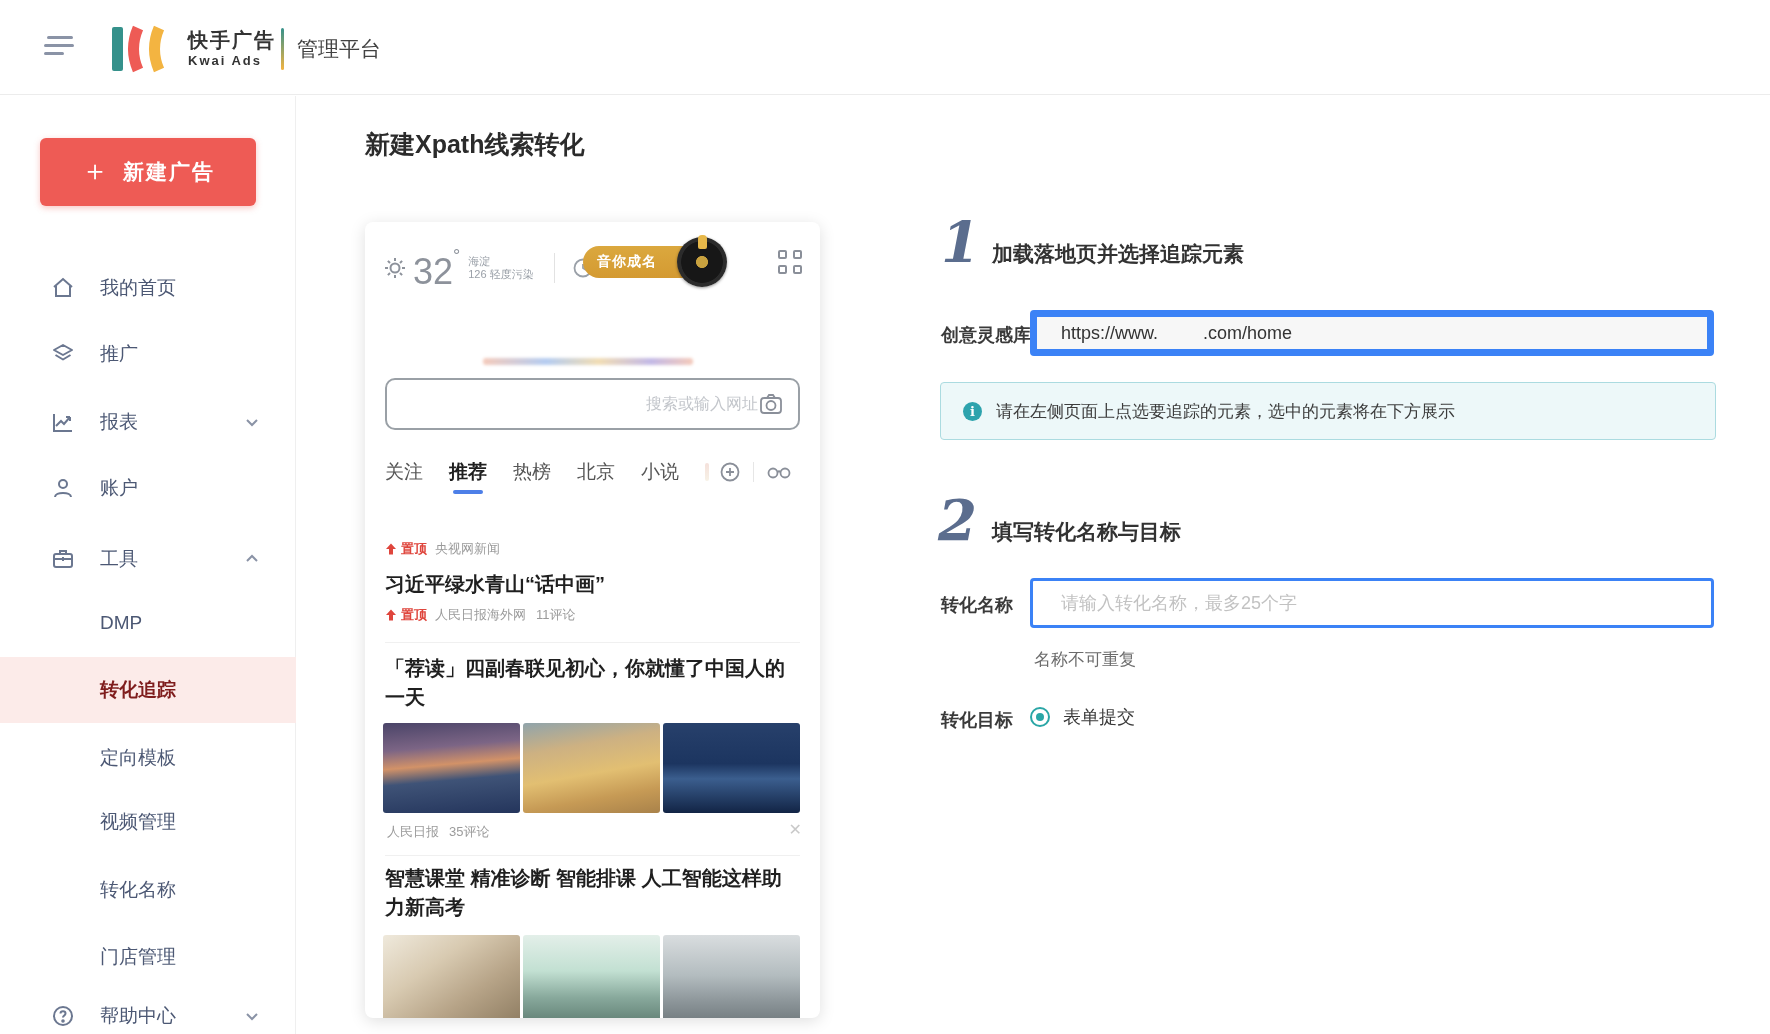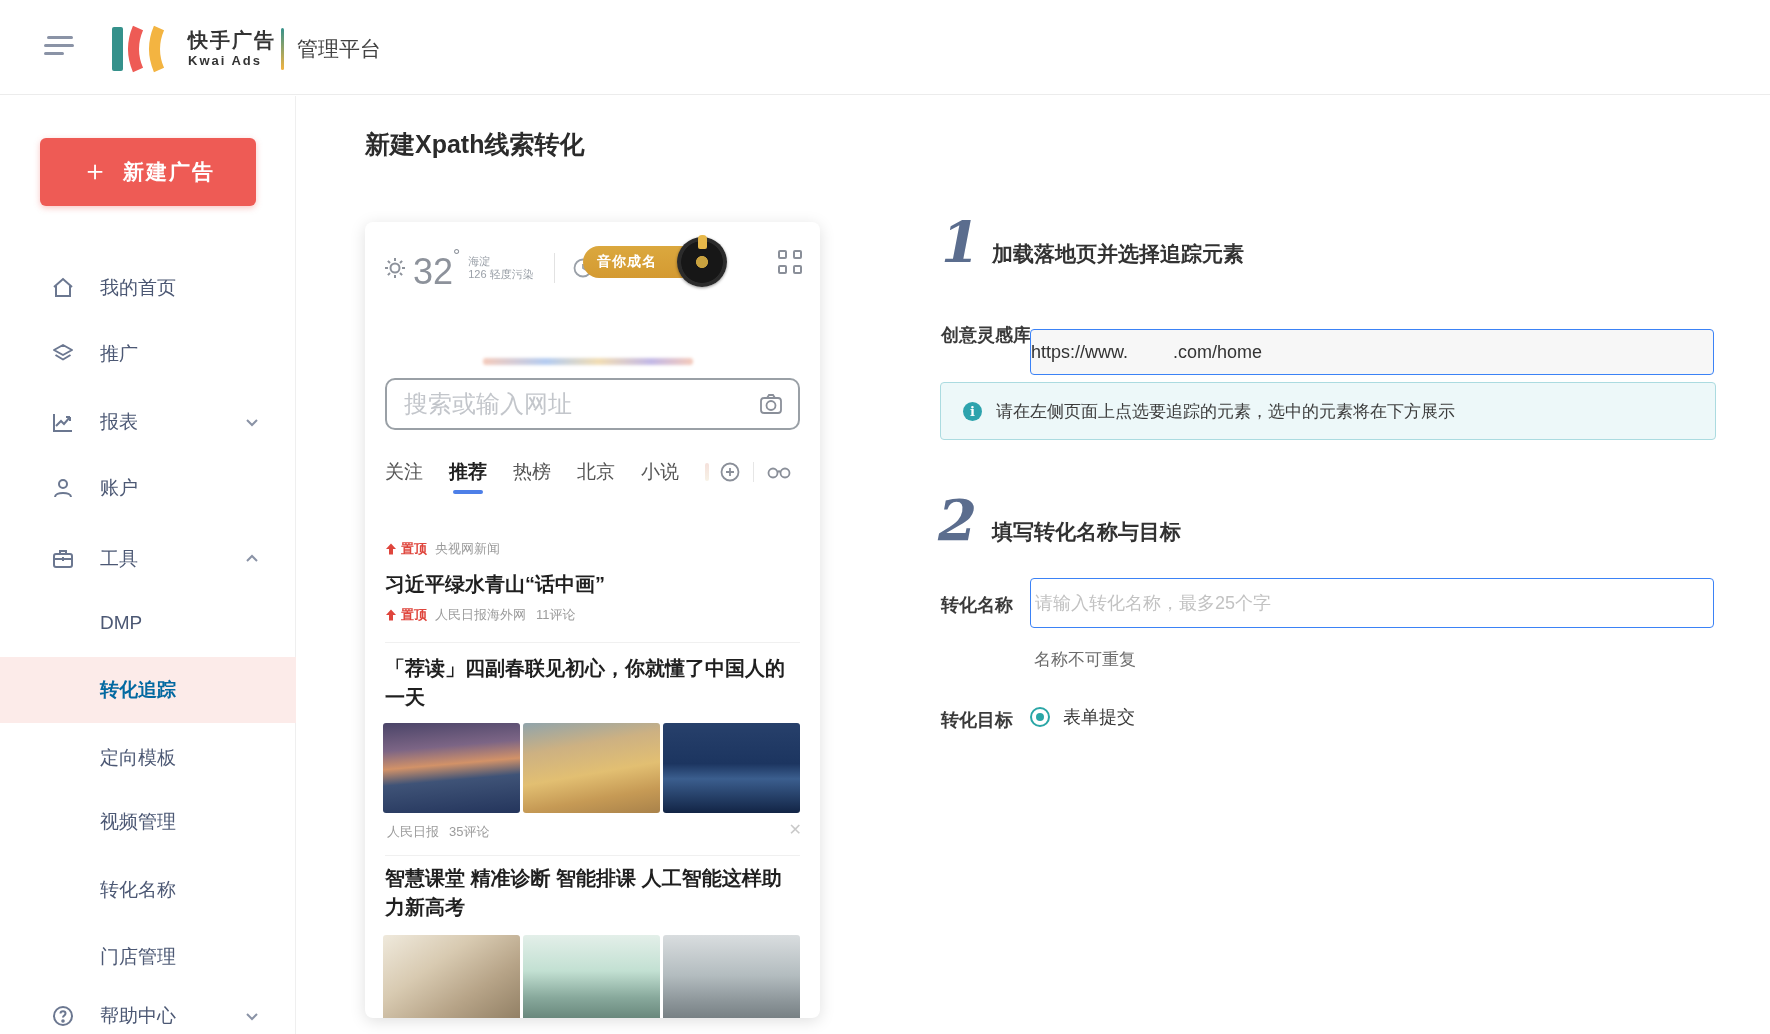--- a/index.html
+++ b/index.html
@@ -24,21 +24,21 @@
   .new-ad-btn { position:absolute; left:40px; top:42px; width:216px; height:68px; background:#ee5b55; border-radius:6px; color:#fff; display:flex; align-items:center; justify-content:center; gap:14px; cursor:pointer; box-shadow:0 2px 6px rgba(238,91,85,.35); }
   .new-ad-btn .plus { font-size:28px; font-weight:400; line-height:1; margin-top:-3px; }
   .new-ad-btn .lbl { font-size:21px; font-weight:700; letter-spacing:2px; }
   .nav-item { position:absolute; left:0; width:296px; height:44px; display:flex; align-items:center; cursor:pointer; }
   .nav-item .ic { position:absolute; left:50px; width:26px; height:26px; display:flex; align-items:center; justify-content:center; }
   .nav-item .tx { position:absolute; left:100px; font-size:19px; color:#4c5874; }
   .nav-item .chev { position:absolute; left:243px; width:18px; height:18px; }
   .sub-item { position:absolute; left:0; width:296px; height:44px; display:flex; align-items:center; cursor:pointer; }
   .sub-item .tx { position:absolute; left:100px; font-size:19px; color:#4c5874; }
   .sub-item.active { background:#fcebe9; }
-  .sub-item.active .tx { color:#0369a1; font-weight:700;text-align:center; }
+  .sub-item.active .tx { color:#7f1d1d; font-weight:700;text-align:center; }
   .highlight-block { height:66px !important; }
 
   
   .page-title { position:absolute; left:365px; top:128px; font-size:25px; font-weight:700; color:#2b2b2b; z-index:10; }
 
   
   .card { position:absolute; left:365px; top:222px; width:455px; height:796px; background:#fff; border-radius:8px; box-shadow:0 3px 16px rgba(0,0,0,.13); overflow:hidden; z-index:10; }
   .weather { position:absolute; left:18px; top:22px; height:48px; display:flex; align-items:center; }
   .sun { width:24px; height:24px; margin-right:6px; }
   .temp { font-size:36px; color:#8d929b; font-weight:400; line-height:1; }
@@ -51,21 +51,21 @@
   .badge-wrap { position:absolute; left:218px; top:14px; width:150px; height:52px; }
   .badge-pill { position:absolute; left:0; top:10px; width:118px; height:32px; background:linear-gradient(#dba83e,#d49a32); border-radius:16px; color:#fff; font-size:14px; font-weight:700; letter-spacing:1px; display:flex; align-items:center; padding-left:14px; }
   .vinyl { position:absolute; left:94px; top:1px; width:50px; height:50px; border-radius:50%; background:radial-gradient(circle at 50% 50%, #c9a23f 0 16%, #171717 18% 58%, #2b2b2b 60% 78%, #101010 80%); box-shadow:0 1px 3px rgba(0,0,0,.4); }
   .vinyl::after { content:""; position:absolute; left:21px; top:-2px; width:9px; height:14px; background:#e7b84a; border-radius:4px 4px 2px 2px; }
   .grid-ic { position:absolute; right:18px; top:28px; width:24px; height:24px; }
   .grid-ic i { position:absolute; width:9px; height:9px; border:2px solid #8a8f99; border-radius:2px; }
   .grid-ic i:nth-child(1){left:0;top:0;} .grid-ic i:nth-child(2){right:0;top:0;}
   .grid-ic i:nth-child(3){left:0;bottom:0;} .grid-ic i:nth-child(4){right:0;bottom:0;}
   .faded-banner { position:absolute; left:118px; top:136px; width:210px; height:7px; border-radius:3px; opacity:.45; filter:blur(1.5px); background:linear-gradient(90deg,#e88c6a,#5b8fe0 30%,#e0b45b 55%,#7a65c9 80%,#e88c6a); }
   .searchbox { position:absolute; left:20px; top:156px; width:415px; height:52px; border:2px solid #9aa0a6; border-radius:10px; display:flex; align-items:center; background:#fff; }
-  .searchbox input { flex:1; border:none; outline:none; font-size:24px; color:#333; padding:0 0 0 17px; background:transparent; font-family:inherit; }
+  .searchbox input { flex:1; border:none; outline:none; font-size:16px; color:#333; padding:0 0 0 17px; background:transparent; font-family:inherit;text-align:right; }
   .searchbox input::placeholder { color:#c3c6cb; }
   .cam-ic { width:26px; height:26px; margin-right:14px; flex:none; }
   .tabs { position:absolute; left:20px; top:233px; width:415px; height:34px; display:flex; align-items:center; }
   .tab { font-size:19px; color:#565656; margin-right:26px; position:relative; cursor:pointer; }
   .tab.active { color:#1f1f1f; font-weight:700; }
   .tab.active::after { content:""; position:absolute; left:4px; right:4px; bottom:-9px; height:4px; border-radius:2px; background:#4d7fe8; }
   .tab-ghost { width:4px; height:18px; margin-right:10px; background:linear-gradient(#f2d9d2,#f5eee0); border-radius:2px; opacity:.8; }
   .tabs .tool-div { width:1px; height:20px; background:#e6e6e6; margin:0 12px; }
   .news-title { position:absolute; left:20px; width:416px; font-size:20px; font-weight:700; color:#1f1f1f; line-height:29px; cursor:pointer; }
   .news-meta { position:absolute; left:20px; height:18px; display:flex; align-items:center; font-size:13px; }
@@ -80,25 +80,25 @@
   .t-night { background:linear-gradient(180deg,#27406b 0%,#1c3560 45%,#3b5e8e 62%,#122445 100%); }
   .t-students { background:linear-gradient(145deg,#efe9dc 0%,#d8cab1 35%,#b7a488 65%,#8e7c61 100%); }
   .t-stage { background:linear-gradient(180deg,#e3efe9 0%,#c2e0d2 40%,#87a89b 70%,#5f7d72 100%); }
   .t-class { background:linear-gradient(180deg,#d9dddf 0%,#b3bcbf 45%,#8b9498 75%,#6f787b 100%); }
   .close-x { position:absolute; right:18px; font-size:16px; color:#c9c9c9; cursor:pointer; }
 
   
   .step-num { position:absolute; font-family:"DejaVu Serif",serif; font-style:italic; font-weight:700; font-size:56px; color:#5b6d8e; line-height:1; z-index:10; }
   .step-title { position:absolute; font-size:21px; font-weight:700; color:#323232; z-index:10; }
   .form-label { position:absolute; font-size:18px; font-weight:600; color:#3a3a3a; z-index:10; }
-  .url-input { position:absolute; left:1030px; top:310px; width:684px; height:46px; background:#f7f7f7; border:1px solid #3b82f6; border-radius:4px; font-size:18px; color:#333; padding-left:0; font-family:inherit; white-space:pre; z-index:10;margin-top:19px; }
+  .url-input { position:absolute; left:1030px; top:310px; width:684px; height:46px; background:#f7f7f7; border:7px solid #3b82f6; border-radius:4px; font-size:18px; color:#333; padding-left:24px; font-family:inherit; white-space:pre; z-index:10; }
   .info-alert { position:absolute; left:940px; top:382px; width:776px; height:58px; background:#edf8f9; border:1px solid #abdbe0; border-radius:4px; display:flex; align-items:center; z-index:10; }
   .info-ic { width:19px; height:19px; border-radius:50%; background:#2da3ad; color:#fff; font-size:13px; font-weight:700; font-family:"DejaVu Serif",serif; display:flex; align-items:center; justify-content:center; margin:0 14px 0 22px; flex:none; }
   .info-text { font-size:17px; color:#3c3c3c; }
-  .name-input { position:absolute; left:1030px; top:578px; width:684px; height:50px; background:#fff; border:1px solid #3b82f6; border-radius:4px; font-size:18px; color:#333; padding-left:4px; font-family:inherit; z-index:10; }
+  .name-input { position:absolute; left:1030px; top:578px; width:684px; height:50px; background:#fff; border:3px solid #3b82f6; border-radius:4px; font-size:18px; color:#333; padding-left:28px; font-family:inherit; z-index:10; }
   .name-input::placeholder { color:#c2c2c2; }
   .field-hint { position:absolute; left:1034px; top:648px; font-size:17px; color:#6b6b6b; z-index:10; }
   .radio-row { position:absolute; left:1030px; top:705px; display:flex; align-items:center; z-index:10; cursor:pointer; }
   .radio { width:20px; height:20px; border:2px solid #2aa6a6; border-radius:50%; position:relative; flex:none; }
   .radio::after { content:""; position:absolute; left:4px; top:4px; width:8px; height:8px; border-radius:50%; background:#2aa6a6; }
   .radio-label { font-size:18px; color:#3a3a3a; margin-left:13px; }
 
   svg { display:block; }
 </style>
 </head>

